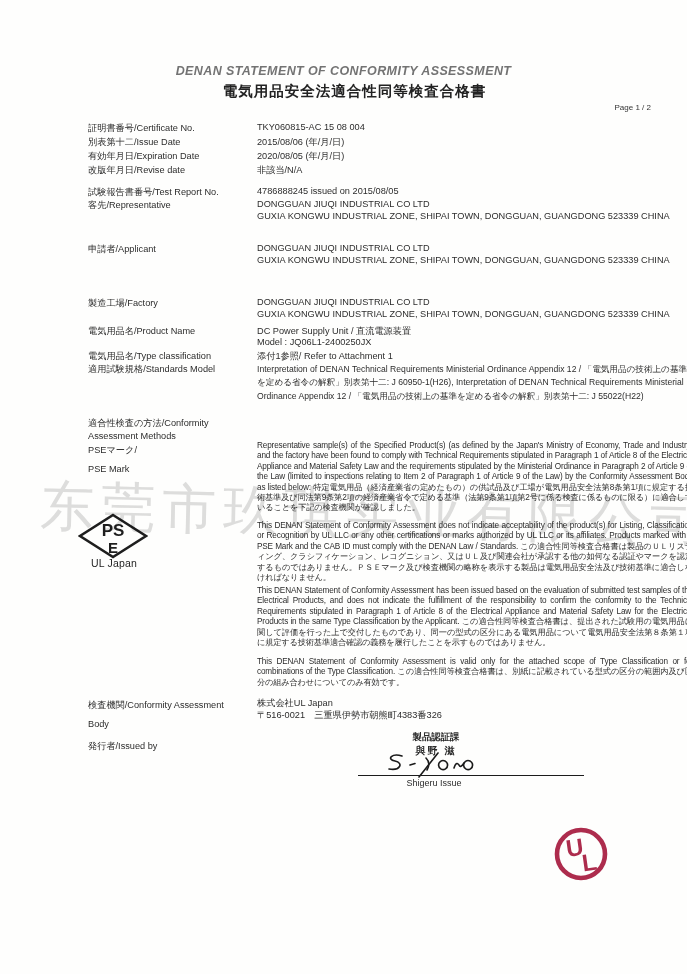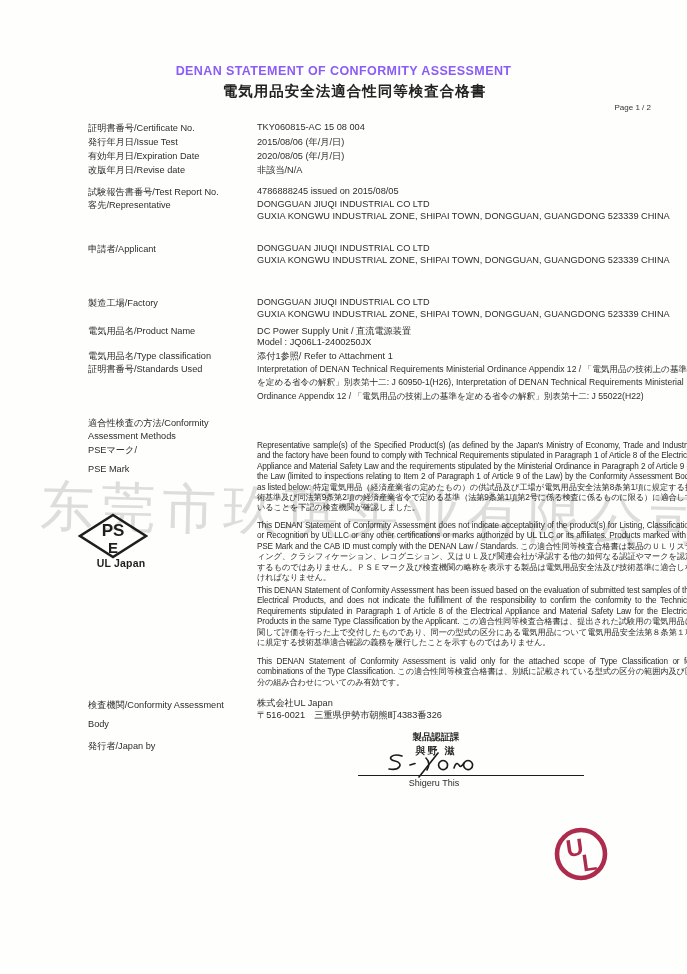--- a/index.html
+++ b/index.html
@@ -7,58 +7,58 @@
     position:relative;
     width:687px;height:974px;
     margin:0 auto;
     background:#fefefd;
     overflow:hidden;
     font-family:"Liberation Sans","DejaVu Sans",sans-serif;
     color:#2a2a2a;
     -webkit-font-smoothing:antialiased;
   }
   .abs{position:absolute;}
-  .title-en{top:64px;left:0;width:100%;text-align:center;font-size:12.5px;font-weight:bold;letter-spacing:.4px;color:#8b5cf6;}
+  .title-en{top:64px;left:0;width:100%;text-align:center;font-size:12.5px;font-weight:bold;letter-spacing:.4px;color:#737373;font-style:italic;}
   .title-ja{top:82px;left:0;width:100%;text-align:center;font-size:14.5px;font-weight:bold;letter-spacing:1px;color:#222;margin-left:11px;}
   .page-label{top:103px;right:36px;font-size:8px;color:#333;}
   .flabel{left:88px;font-size:9.2px;color:#2c2c2c;white-space:nowrap;}
   .fvalue{left:257px;font-size:9.2px;color:#2c2c2c;white-space:nowrap;}
   .fblock{left:257px;width:436px;font-size:8.6px;line-height:13.3px;color:#2c2c2c;}
   .para{left:257px;width:436px;font-size:8.2px;line-height:10.4px;letter-spacing:-0.15px;color:#2c2c2c;text-align:justify;}
   .wm{
     top:478px;left:40px;width:680px;
     font-size:54px;letter-spacing:7px;font-weight:500;
     color:rgba(176,176,176,0.42);
     transform:rotate(1.3deg);
     white-space:nowrap;
     z-index:5;pointer-events:none;
     mix-blend-mode:multiply;
   }
   .sig-dept{top:731px;left:380px;width:112px;text-align:center;font-size:9.4px;font-weight:bold;color:#2c2c2c;}
   .sig-ja{top:744px;left:380px;width:112px;text-align:center;font-size:10px;font-weight:bold;color:#2c2c2c;letter-spacing:2px;}
   .sig-line{top:775px;left:358px;width:226px;height:1.4px;background:#1c1c1c;}
   .sig-en{top:778px;left:378px;width:112px;text-align:center;font-size:9px;color:#2c2c2c;}
-  .ul-caption{top:557px;left:83px;width:62px;text-align:center;font-size:10.5px;font-weight:bold;color:#1e1e1e;letter-spacing:0.2px;margin-left:7px;}
+  .ul-caption{top:557px;left:83px;width:62px;text-align:center;font-size:10.5px;font-weight:normal;color:#1e1e1e;letter-spacing:0.2px;}
   svg text{font-family:"Liberation Sans","DejaVu Sans",sans-serif;}
 </style>
 </head>
 <body>
 
 <div class="page">
 
   <div class="abs wm">东莞市玖琪实业有限公司</div>
 
   <div class="abs title-en">DENAN STATEMENT OF CONFORMITY ASSESSMENT</div>
   <div class="abs title-ja">電気用品安全法適合性同等検査合格書</div>
   <div class="abs page-label">Page 1 / 2</div>
 
   <div class="abs flabel" style="top:122px">証明書番号/Certificate No.</div>
   <div class="abs fvalue" style="top:122px">TKY060815-AC 15 08 004</div>
 
-  <div class="abs flabel" style="top:136px">発行年月日/Issue Test</div>
+  <div class="abs flabel" style="top:136px">別表第十二/Issue Date</div>
   <div class="abs fvalue" style="top:136px">2015/08/06 (年/月/日)</div>
 
   <div class="abs flabel" style="top:150px">有効年月日/Expiration Date</div>
   <div class="abs fvalue" style="top:150px">2020/08/05 (年/月/日)</div>
 
   <div class="abs flabel" style="top:164px">改版年月日/Revise date</div>
   <div class="abs fvalue" style="top:164px">非該当/N/A</div>
 
   <div class="abs flabel" style="top:186px">試験報告書番号/Test Report No.</div>
   <div class="abs fvalue" style="top:186px">4786888245 issued on 2015/08/05</div>
@@ -75,21 +75,21 @@
   <div class="abs fvalue" style="top:297px">DONGGUAN JIUQI INDUSTRIAL CO LTD</div>
   <div class="abs fvalue" style="top:309px">GUXIA KONGWU INDUSTRIAL ZONE, SHIPAI TOWN, DONGGUAN, GUANGDONG 523339 CHINA</div>
 
   <div class="abs flabel" style="top:325px">電気用品名/Product Name</div>
   <div class="abs fvalue" style="top:325px">DC Power Supply Unit / 直流電源装置</div>
   <div class="abs fvalue" style="top:337px">Model : JQ06L1-2400250JX</div>
 
   <div class="abs flabel" style="top:350px">電気用品名/Type classification</div>
   <div class="abs fvalue" style="top:350px">添付1参照/ Refer to Attachment 1</div>
 
-  <div class="abs flabel" style="top:363px">証明書番号/Standards Used</div>
+  <div class="abs flabel" style="top:363px">適用試験規格/Standards Model</div>
   <div class="abs fblock" style="top:363px">Interpretation of DENAN Technical Requirements Ministerial Ordinance Appendix 12 / 「電気用品の技術上の基準を定める省令の解釈」別表第十二: J 60950-1(H26), Interpretation of DENAN Technical Requirements Ministerial Ordinance Appendix 12 / 「電気用品の技術上の基準を定める省令の解釈」別表第十二: J 55022(H22)</div>
 
   <div class="abs flabel" style="top:417px">適合性検査の方法/Conformity</div>
   <div class="abs flabel" style="top:431px">Assessment Methods</div>
 
   <div class="abs flabel" style="top:444px">PSEマーク/</div>
   <div class="abs flabel" style="top:464px">PSE Mark</div>
 
   <div class="abs para" style="top:441px">Representative sample(s) of the Specified Product(s) (as defined by the Japan's Ministry of Economy, Trade and Industry) and the factory have been found to comply with Technical Requirements stipulated in Paragraph 1 of Article 8 of the Electrical Appliance and Material Safety Law and the requirements stipulated by the Ministerial Ordinance in Paragraph 2 of Article 9 of the Law (limited to inspections relating to Item 2 of Paragraph 1 of Article 9 of the Law) by the Conformity Assessment Body as listed below: 特定電気用品（経済産業省の定めたもの）の供試品及び工場が電気用品安全法第8条第1項に規定する技術基準及び同法第9条第2項の経済産業省令で定める基準（法第9条第1項第2号に係る検査に係るものに限る）に適合していることを下記の検査機関が確認しました。</div>
   <div class="abs para" style="top:521px">This DENAN Statement of Conformity Assessment does not indicate acceptability of the product(s) for Listing, Classification or Recognition by UL LLC or any other certifications or marks authorized by UL LLC or its affiliates. Products marked with a PSE Mark and the CAB ID must comply with the DENAN Law / Standards. この適合性同等検査合格書は製品のＵＬリスティング、クラシフィケーション、レコグニション、又はＵＬ及び関連会社が承認する他の如何なる認証やマークを認定するものではありません。ＰＳＥマーク及び検査機関の略称を表示する製品は電気用品安全法及び技術基準に適合しなければなりません。</div>
@@ -101,37 +101,37 @@
     <text x="35" y="23" text-anchor="middle" font-size="17" font-weight="bold" fill="#1e1e1e">PS</text>
     <text x="35" y="40" text-anchor="middle" font-size="15" font-weight="bold" fill="#1e1e1e">E</text>
   </svg>
   <div class="abs ul-caption">UL Japan</div>
 
   <div class="abs flabel" style="top:699px">検査機関/Conformity Assessment</div>
   <div class="abs flabel" style="top:719px">Body</div>
   <div class="abs fvalue" style="top:697px">株式会社UL Japan</div>
   <div class="abs fvalue" style="top:709px">〒516-0021　三重県伊勢市朝熊町4383番326</div>
 
-  <div class="abs flabel" style="top:740px">発行者/Japan by</div>
+  <div class="abs flabel" style="top:740px">発行者/Issued by</div>
   <div class="abs sig-dept">製品認証課</div>
   <div class="abs sig-ja">與野 滋</div>
 
   <svg class="abs" style="top:752px;left:382px;overflow:visible" width="110" height="26" viewBox="0 0 110 26">
     <g fill="none" stroke="#1a1a1a" stroke-width="1.6" stroke-linecap="round">
       <path d="M20,4 C10,1 4,7 13,9 C22,11 18,19 7,17"></path>
       <path d="M28,13 l5,-1.5"></path>
       <path d="M37,25 L56,1"></path>
       <path d="M44,6 Q49,11 45,18"></path>
       <path d="M63,9 a4.5,4.5 0 1,0 0.2,0.1"></path>
       <path d="M72,16 q2,-7 5,-3 q1.5,3.5 5,-2"></path>
       <path d="M88,9 a4.5,4.5 0 1,0 0.2,0.1"></path>
     </g>
   </svg>
   <div class="abs sig-line"></div>
-  <div class="abs sig-en">Shigeru This</div>
+  <div class="abs sig-en">Shigeru Issue</div>
 
   <svg class="abs" style="top:826px;left:553px" width="56" height="56" viewBox="0 0 56 56">
     <circle cx="28" cy="28" r="24" fill="none" stroke="#ad2c4d" stroke-width="4.6"></circle>
     <text x="13" y="30" font-size="24" font-weight="bold" fill="#ad2c4d" transform="rotate(-8 20 22)">U</text>
     <text x="29" y="45" font-size="24" font-weight="bold" fill="#ad2c4d" transform="rotate(-8 34 36)">L</text>
   </svg>
 
 </div>
 
 </body></html>

